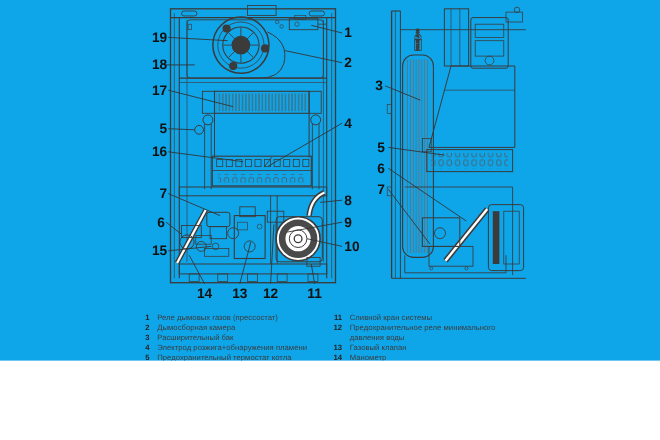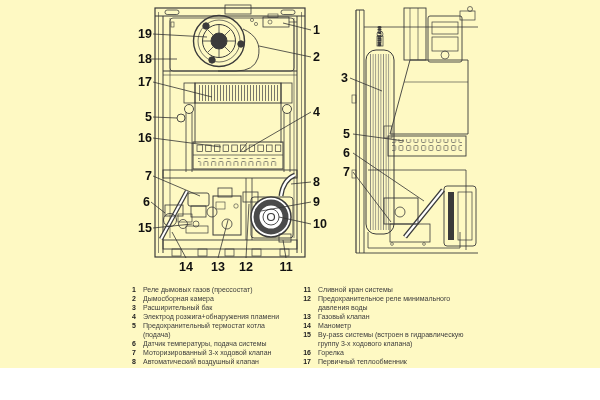--- a/index.html
+++ b/index.html
@@ -1,17 +1,17 @@
 <!DOCTYPE html>
 <html><head>
 <meta charset="utf-8">
 <style>
   html,body{margin:0;padding:0;background:#fff;}
   .stage{
-    position:relative;width:600px;height:368px;background:#fef9c3;overflow:hidden;
+    position:relative;width:600px;height:328px;background:#0ea5e9;overflow:hidden;
     font-family:"Liberation Sans",sans-serif;
   }
   svg text.co{
     font-family:"Liberation Sans",sans-serif;
     font-weight:bold;font-size:12.5px;fill:#111;
   }
   svg text.code{
     font-family:"Liberation Sans",sans-serif;
     font-size:3.6px;fill:#444;letter-spacing:.2px;
   }

